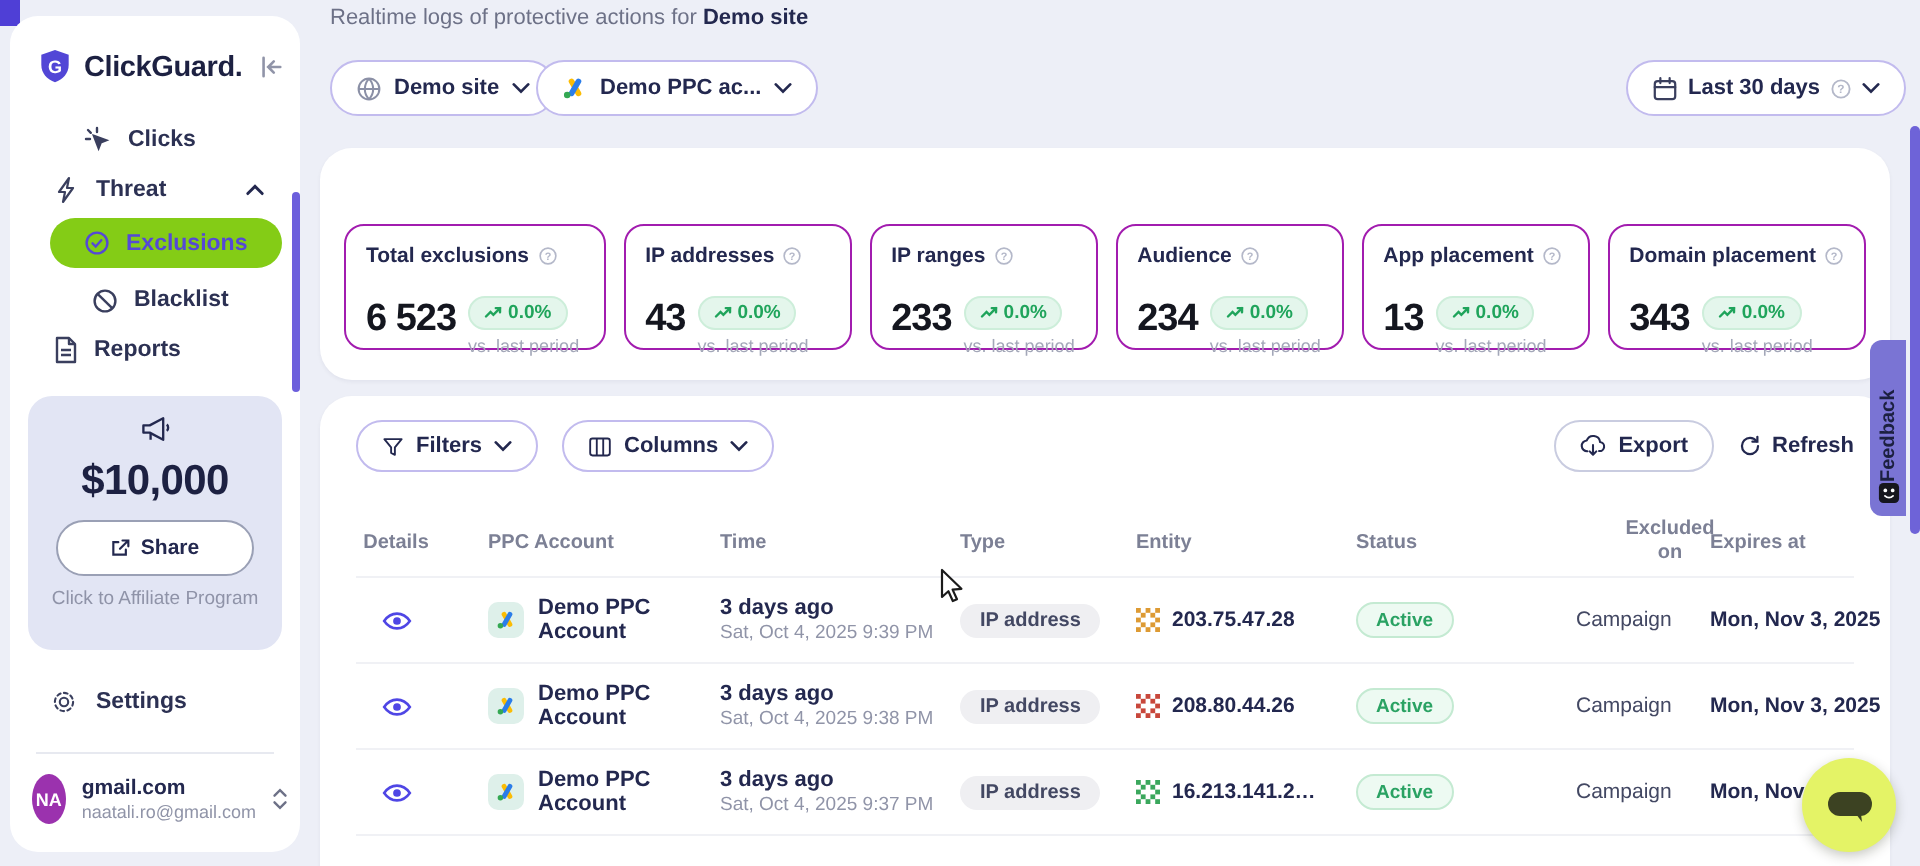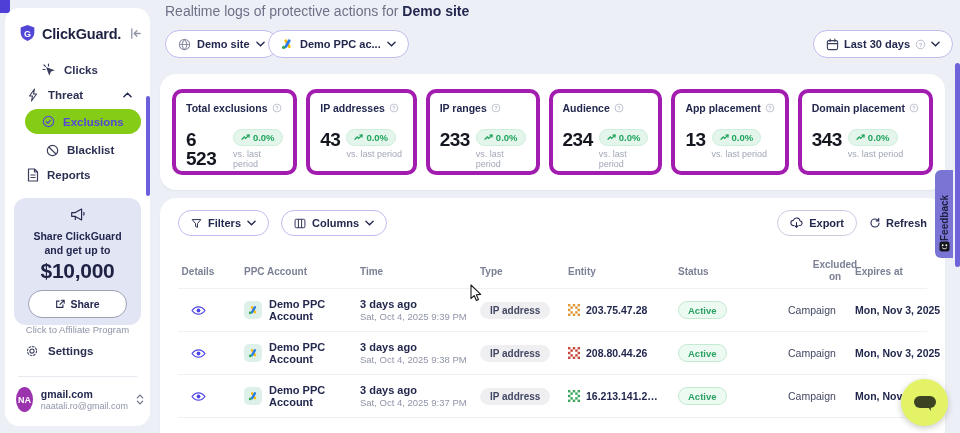--- a/index.html
+++ b/index.html
@@ -40,35 +40,35 @@
     font-size:11.5px; font-weight:600; color:#2c3153; }
   .sb-divider { position:absolute; left:13px; right:13px; top:368px; height:1px; background:#e7e9f0; }
   .user-row { position:absolute; left:11px; top:379px; right:6px; display:flex; align-items:center; gap:8px; }
   .avatar { width:25px; height:25px; border-radius:50%; background:#9b32ae; color:#fff;
     font-size:9px; font-weight:700; display:flex; align-items:center; justify-content:center; }
   .user-name { font-size:10.5px; font-weight:700; color:#23284f; }
   .user-email { font-size:9px; color:#9094a8; margin-top:1px; }
   .user-chev { margin-left:auto; }
 
   
-  .subtitle { position:absolute; left:165px; top:3px; font-size:14px; color:#6d7187; }
+  .subtitle { position:absolute; left:165px; top:3px; font-size:11px; color:#6d7187; }
   .subtitle b { color:#23284f; font-weight:700; }
 
   .pill { display:inline-flex; align-items:center; gap:6px; height:28px; background:#fff;
     border:1px solid #c2bbee; border-radius:999px; padding:0 12px;
     font-size:11px; font-weight:700; color:#23284f; }
   .pill-site { position:absolute; left:165px; top:30px; }
   .pill-account { position:absolute; left:268px; top:30px; }
   .pill-date { position:absolute; left:813px; top:30px; gap:5px; }
 
   
   .stats-panel { position:absolute; left:160px; top:74px; width:785px; height:116px;
     background:#fff; border-radius:16px; box-shadow:0 1px 2px rgba(25,28,60,.05);
     display:flex; gap:9px; padding:15px 12px; }
-  .stat-card { flex:1; border:4px solid #a21caf; border-radius:10px; padding:9px 10px; }
+  .stat-card { flex:1; border:1px solid #a21caf; border-radius:10px; padding:9px 10px;margin-top:23px; }
   .stat-card.wide { flex:1.18; }
   .stat-title { display:flex; align-items:center; gap:4px; font-size:10.5px; font-weight:700; color:#23284f; white-space:nowrap; }
   .stat-body { display:flex; align-items:flex-start; gap:6px; margin-top:13px; }
   .stat-value { font-size:19px; font-weight:700; color:#14161f; letter-spacing:-.5px; line-height:1; margin-top:3px; }
   .delta-badge { display:inline-flex; align-items:center; gap:3px; background:#e4f6ec; border:1px solid #cdeeda;
     color:#1fa45b; font-size:9.5px; font-weight:700; border-radius:9px; padding:2px 7px; }
   .stat-caption { font-size:9px; color:#a3a7b8; margin-top:3px; }
 
   
   .table-panel { position:absolute; left:160px; top:198px; width:785px; height:300px;
@@ -190,21 +190,20 @@
 
   <div class="sb-scroll"></div>
 
   <div class="promo">
     <span style="display:inline-block">
       <svg width="18" height="15" viewBox="0 0 20 16" fill="none" stroke="#23284f" stroke-width="1.3" stroke-linejoin="round">
           <path d="M3 6h3.5L14 2v12L6.5 10H3z"></path>
           <path d="M16 5.5c1 .8 1 2.7 0 3.5M7 10.5v3.5"></path>
         </svg>
     </span>
-    <div class="promo-head">Share ClickGuard and get up to</div>
     <div class="promo-amount">$10,000</div>
     <div class="promo-share">
       <span>
         <svg width="10" height="10" viewBox="0 0 12 12" fill="none" stroke="#23284f" stroke-width="1.3" stroke-linecap="round">
             <path d="M5 2.5H2v7.5h7.5V7M7.5 1.5H11V5M10.8 1.7L6 6.5"></path>
           </svg>
       </span>
       <span>Share</span>
     </div>
     <div class="promo-aff">Click to Affiliate Program</div>

